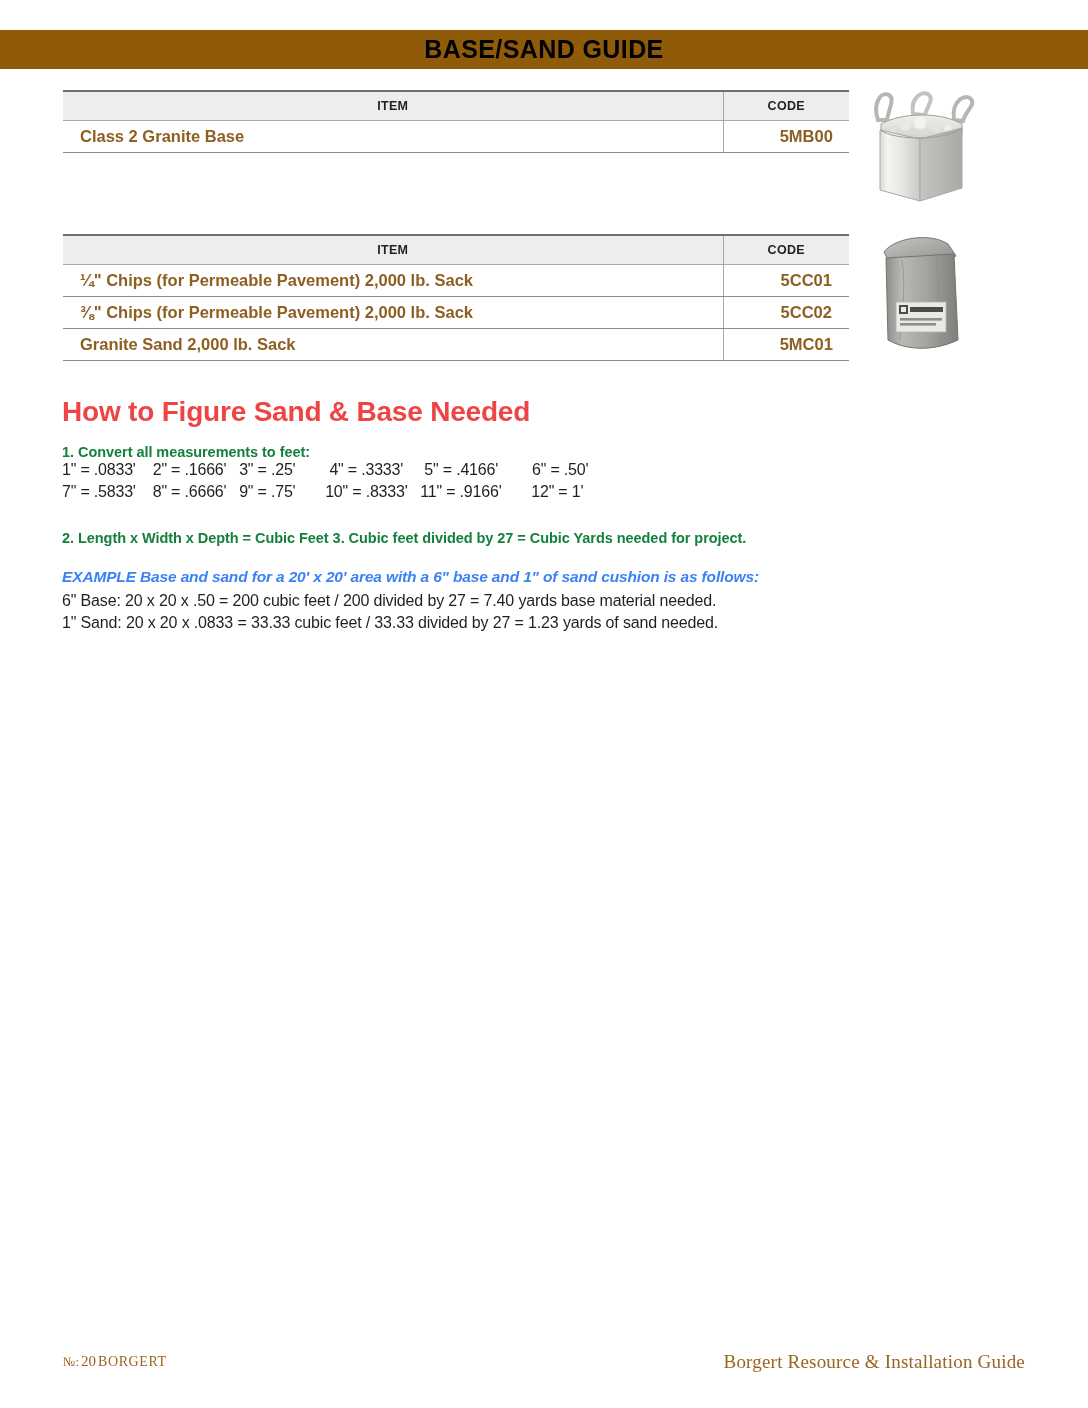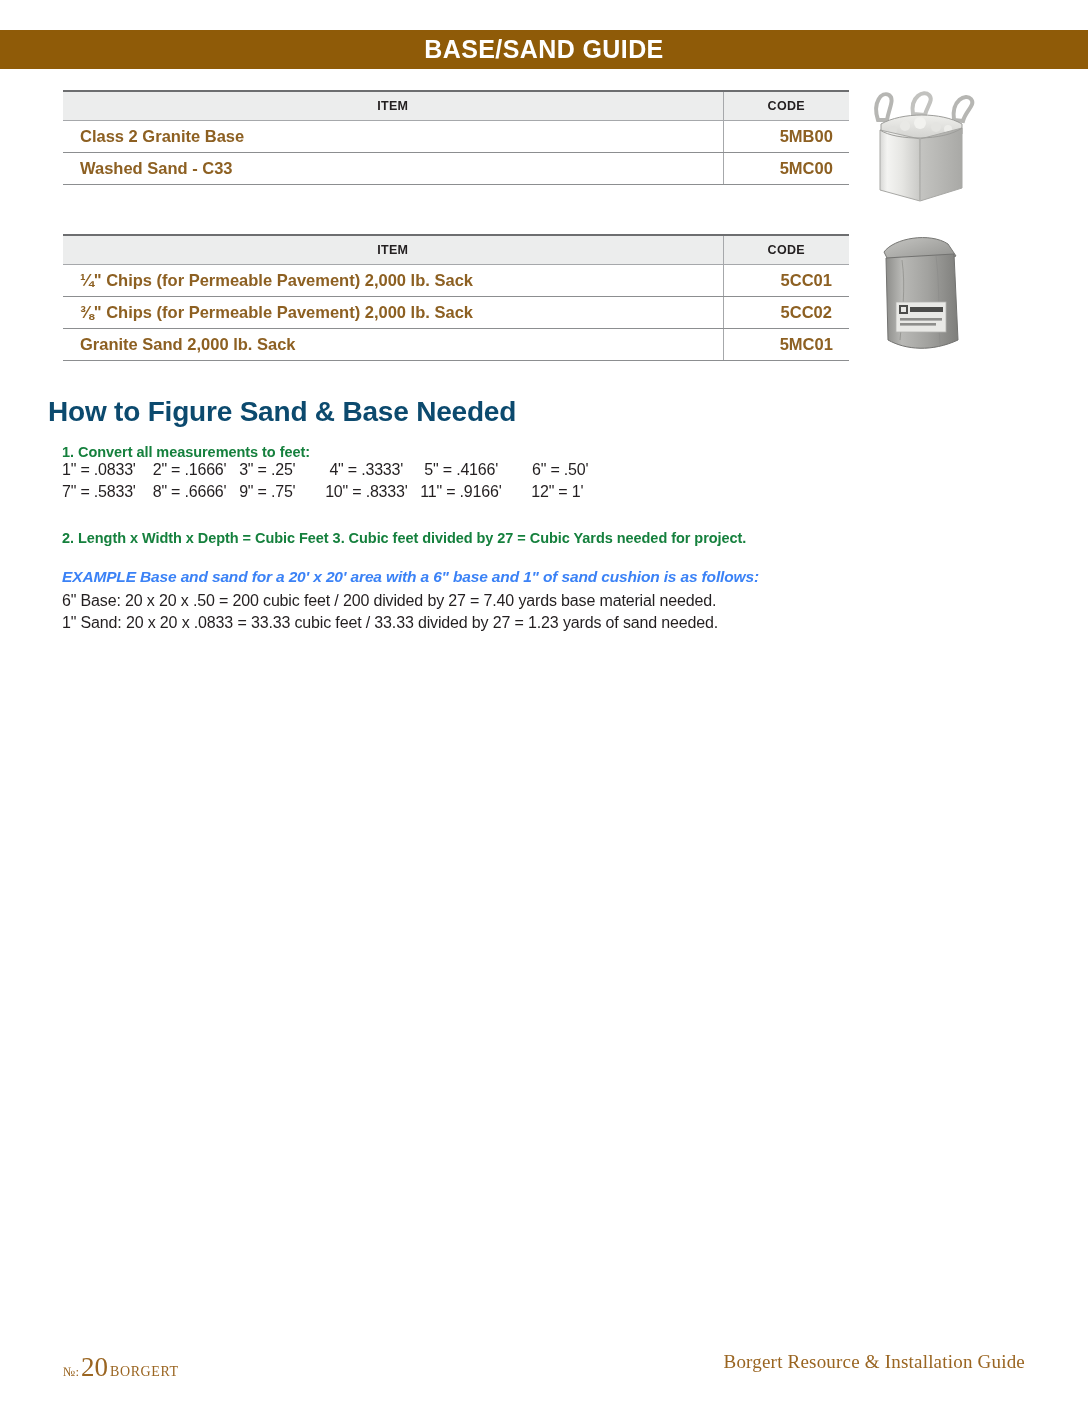--- a/index.html
+++ b/index.html
@@ -22,21 +22,21 @@
     left: 0;
     top: 30px;
     width: 1088px;
     height: 39px;
     background: #8f5b08;
     display: flex;
     align-items: center;
     justify-content: center;
   }
   .banner-title {
-    color: #ffffff;
+    color: #000000;
     font-size: 25px;
     font-weight: bold;
     letter-spacing: 0.4px;
     font-family: "Liberation Sans", sans-serif;
   }
 
   
   .tbl {
     position: absolute;
     border-collapse: collapse;
@@ -90,25 +90,25 @@
   .photo {
     position: absolute;
   }
   .photo svg { display: block; }
   #photo-bulk-bag { left: 858px; top: 82px; }
   #photo-sack     { left: 872px; top: 228px; }
 
   
   .section-heading {
     position: absolute;
-    left: 48px;
+    left: 62px;
     top: 396px;
     font-size: 28px;
     font-weight: bold;
-    color: #0c4a6e;
+    color: #ef4444;
     letter-spacing: -0.2px;
   }
 
   .step-label {
     position: absolute;
     left: 62px;
     font-size: 14.5px;
     font-weight: bold;
     color: #15803d;
     letter-spacing: -0.05px;
@@ -150,21 +150,21 @@
   
   .footer-left {
     position: absolute;
     left: 63px;
     top: 1352px;
     color: #9a6521;
     font-family: "Liberation Serif", serif;
     white-space: nowrap;
   }
   .footer-left .no-mark { font-size: 13px; }
-  .footer-left .pg-num  { font-size: 27px; padding: 0 2px; }
+  .footer-left .pg-num  { font-size: 15px; padding: 0 2px; }
   .footer-left .brand   { font-size: 14px; letter-spacing: 0.6px; margin-top: 29px; }
 
   .footer-right {
     position: absolute;
     right: 63px;
     top: 1351px;
     color: #9a6521;
     font-family: "Liberation Serif", serif;
     font-size: 19px;
     letter-spacing: 0.2px;
@@ -186,24 +186,20 @@
   <thead>
     <tr>
       <th class="th-item">ITEM</th>
       <th class="th-code">CODE</th>
     </tr>
   </thead>
   <tbody>
     <tr>
       <td class="td-item">Class 2 Granite Base</td>
       <td class="td-code">5MB00</td>
-    </tr>
-    <tr>
-      <td class="td-item">Washed Sand - C33</td>
-      <td class="td-code">5MC00</td>
     </tr>
   </tbody>
 </table>
 
 <table class="tbl second">
   <colgroup>
       <col class="c-item">
       <col class="c-code">
     </colgroup>
   <thead>

